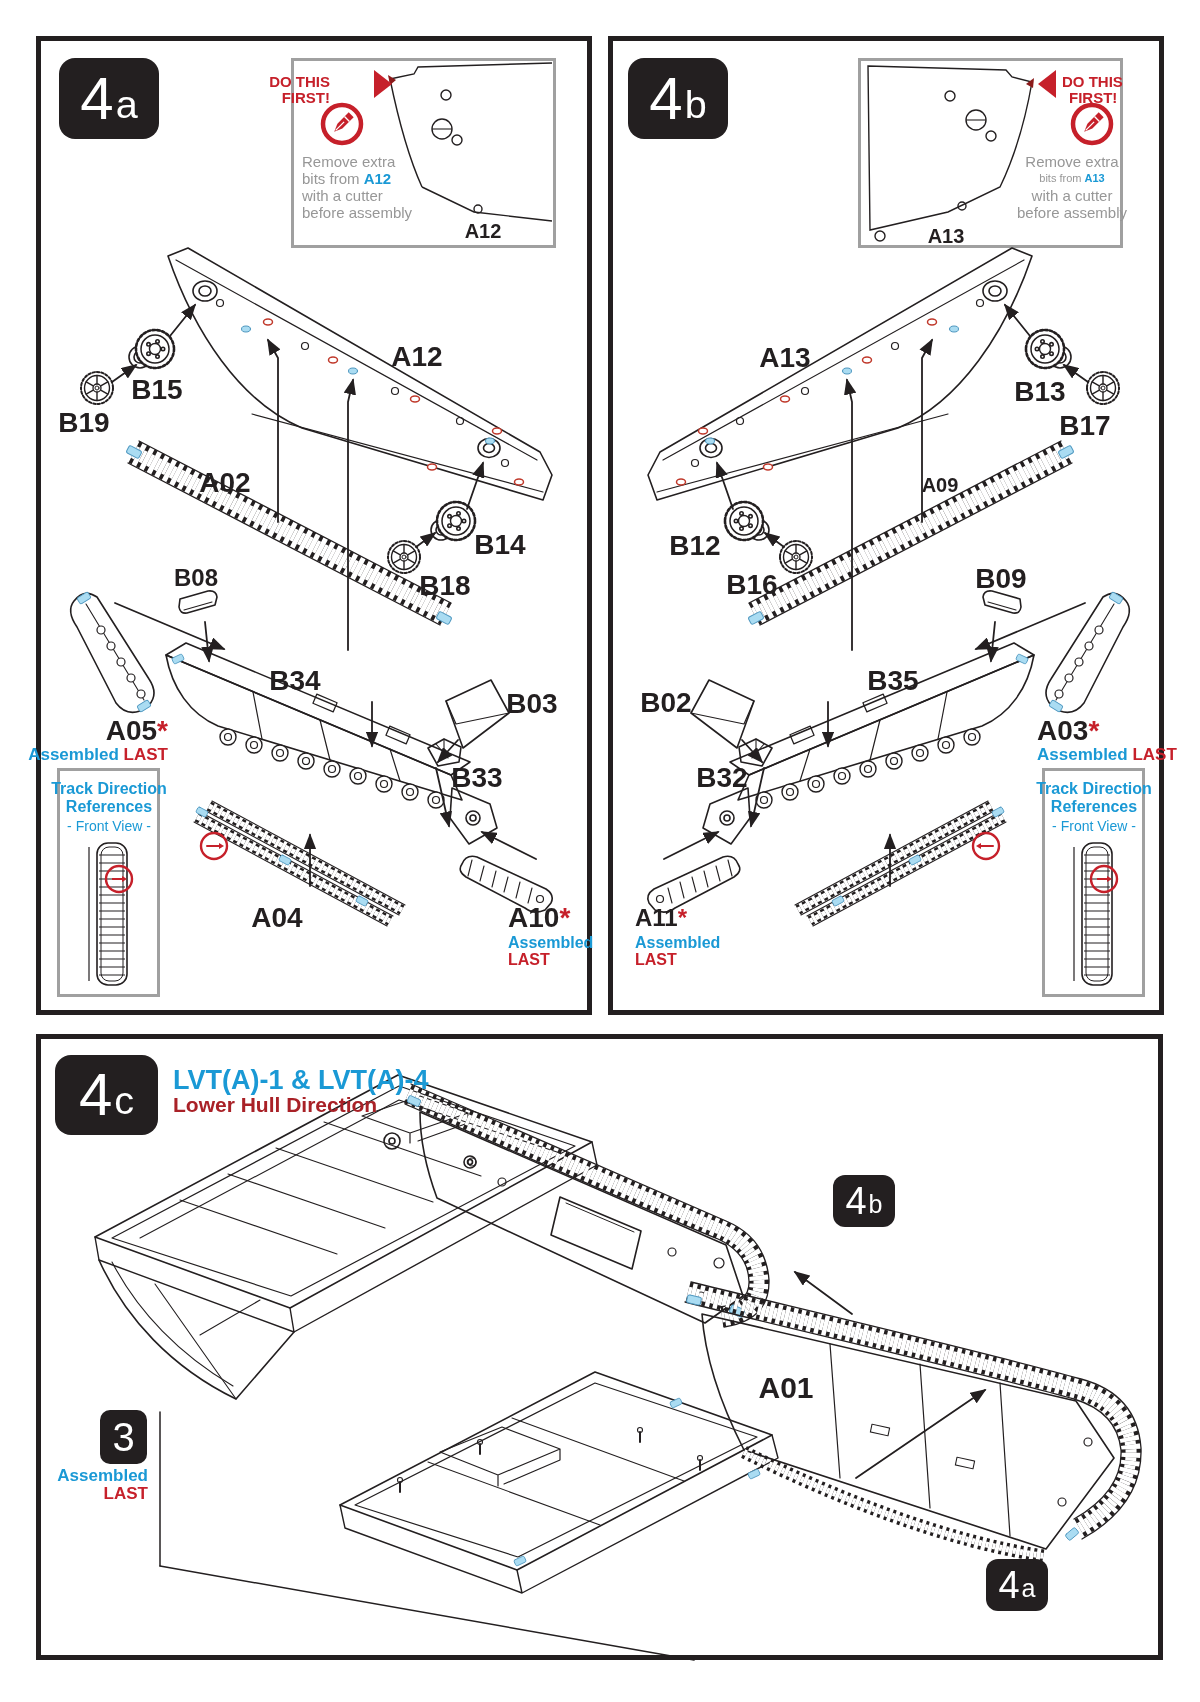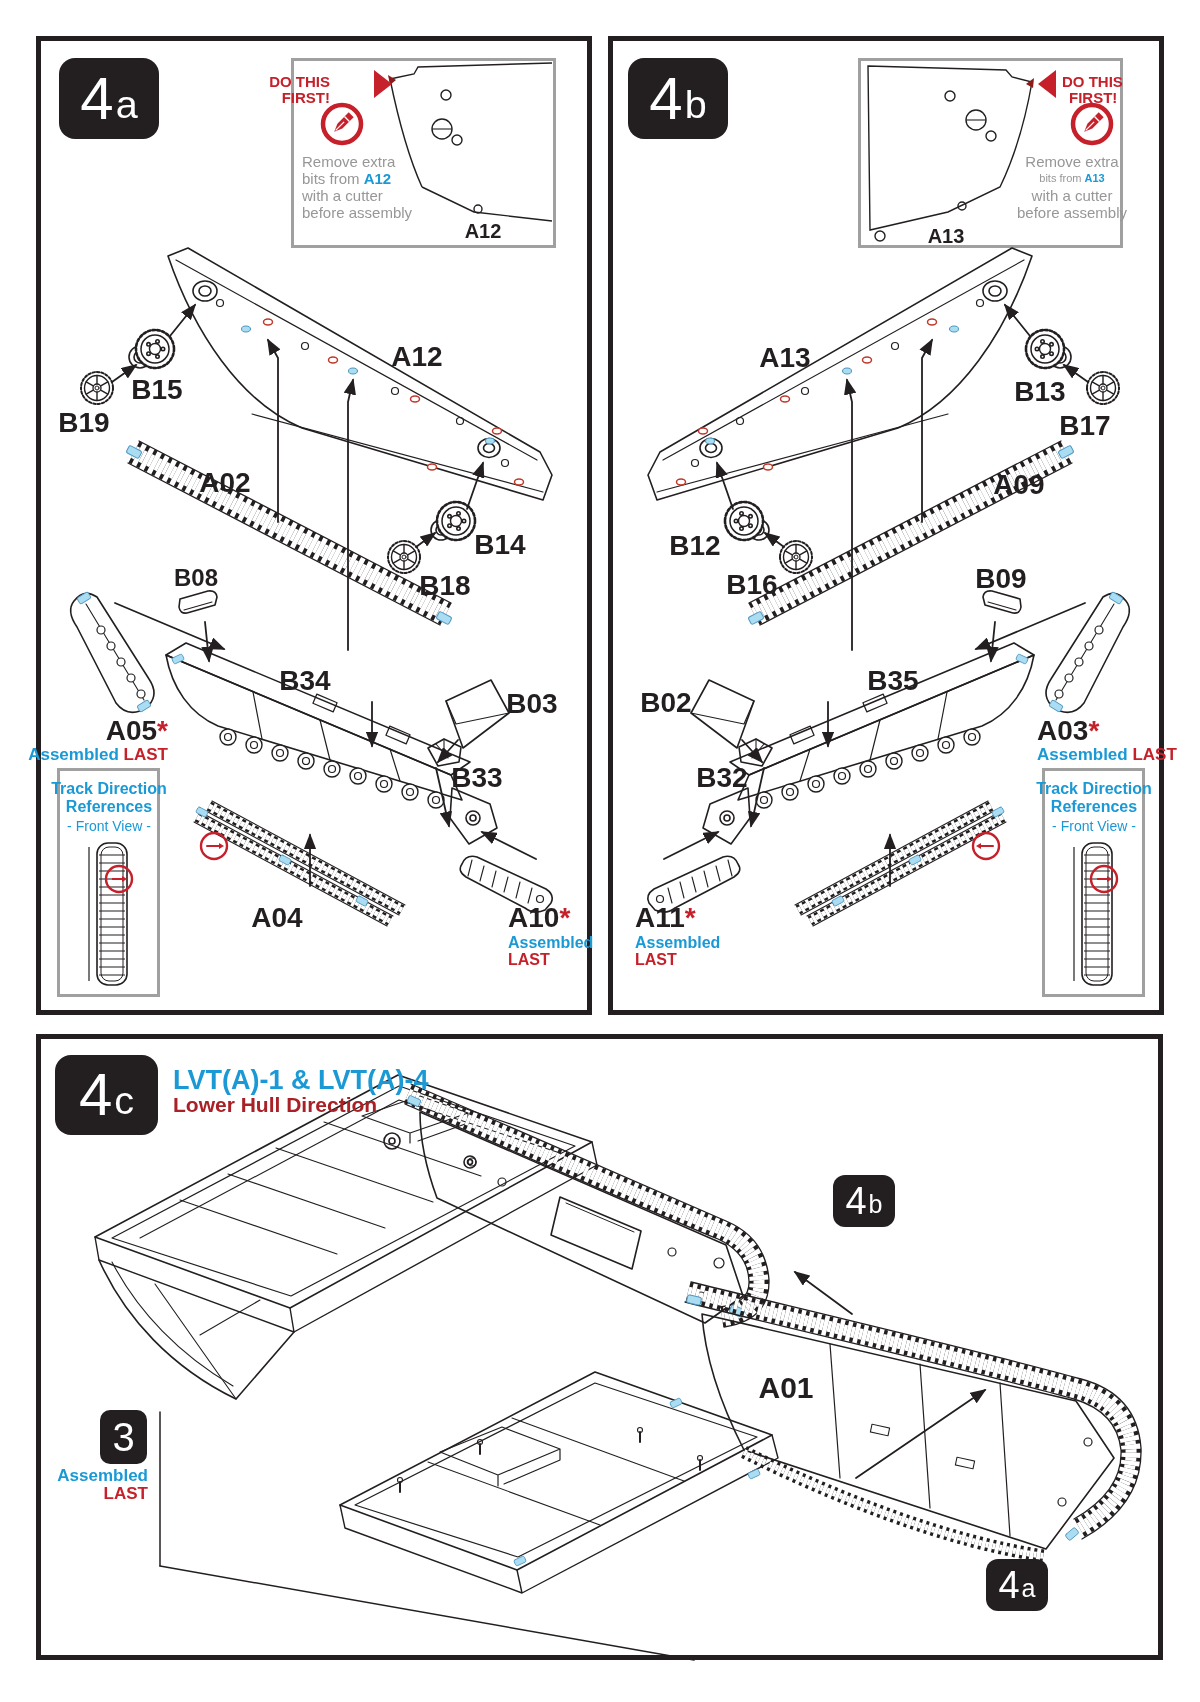--- a/index.html
+++ b/index.html
@@ -323,21 +323,21 @@
   </svg>
 
   <div class="layer" id="labels-layer">
       <div class="plabel a-c" style="left: 417px; top: 357px; font-size: 28px;"><span style="color: var(--ink);">A12</span></div>
       <div class="plabel a-c" style="left: 157px; top: 390px; font-size: 28px;"><span style="color: var(--ink);">B15</span></div>
       <div class="plabel a-c" style="left: 84px; top: 423px; font-size: 28px;"><span style="color: var(--ink);">B19</span></div>
       <div class="plabel a-c" style="left: 225px; top: 483px; font-size: 28px; text-align: center;"><span style="color: var(--ink);">A02</span></div>
       <div class="plabel a-c" style="left: 500px; top: 545px; font-size: 28px;"><span style="color: var(--ink);">B14</span></div>
       <div class="plabel a-c" style="left: 445px; top: 586px; font-size: 28px;"><span style="color: var(--ink);">B18</span></div>
       <div class="plabel a-c" style="left: 196px; top: 578px; font-size: 24px;"><span style="color: var(--ink);">B08</span></div>
-      <div class="plabel a-c" style="left: 305px; top: 681px; font-size: 28px;"><span style="color: var(--ink);">B34</span></div>
+      <div class="plabel a-c" style="left: 295px; top: 681px; font-size: 28px;"><span style="color: var(--ink);">B34</span></div>
       <div class="plabel a-c" style="left: 532px; top: 704px; font-size: 28px;"><span style="color: var(--ink);">B03</span></div>
       <div class="plabel a-c" style="left: 477px; top: 778px; font-size: 28px;"><span style="color: var(--ink);">B33</span></div>
       <div class="plabel a-r" style="left: 168px; top: 731px; font-size: 28px;"><span style="color: var(--ink);">A05</span><span style="color: var(--red);">*</span></div>
       <div class="plabel a-r" style="left: 168px; top: 754px; font-size: 17px;"><span style="color: var(--blue);">Assembled </span><span style="color: var(--red);">LAST</span></div>
       <div class="plabel a-c" style="left: 277px; top: 918px; font-size: 28px;"><span style="color: var(--ink);">A04</span></div>
       <div class="plabel a-l" style="left: 508px; top: 918px; font-size: 28px;"><span style="color: var(--ink);">A10</span><span style="color: var(--red);">*</span></div>
       <div class="plabel a-l" style="left: 508px; top: 943px; font-size: 16px;"><span style="color: var(--blue);">Assembled</span></div>
       <div class="plabel a-l" style="left: 508px; top: 960px; font-size: 16px;"><span style="color: var(--red);">LAST</span></div>
       <div class="plabel a-c" style="left: 483px; top: 231px; font-size: 20px;"><span style="color: var(--ink);">A12</span></div>
       <div class="plabel a-r" style="left: 330px; top: 81px; font-size: 15px;"><span style="color: var(--red);">DO THIS</span></div>
@@ -347,28 +347,28 @@
       <div class="plabel a-l" style="left: 302px; top: 195px; font-size: 15px; font-weight: normal;"><span style="color: var(--gray);">with a cutter</span></div>
       <div class="plabel a-l" style="left: 302px; top: 212px; font-size: 15px; font-weight: normal;"><span style="color: var(--gray);">before assembly</span></div>
       <div class="plabel a-c" style="left: 109px; top: 789px; font-size: 16px;"><span style="color: var(--blue);">Track Direction</span></div>
       <div class="plabel a-c" style="left: 109px; top: 807px; font-size: 16px;"><span style="color: var(--blue);">References</span></div>
       <div class="plabel a-c" style="left: 109px; top: 826px; font-size: 14px; font-weight: normal;"><span style="color: var(--blue);">- Front View -</span></div>
       <div class="plabel a-c" style="left: 785px; top: 358px; font-size: 28px;"><span style="color: var(--ink);">A13</span></div>
       <div class="plabel a-c" style="left: 1040px; top: 392px; font-size: 28px;"><span style="color: var(--ink);">B13</span></div>
       <div class="plabel a-c" style="left: 1085px; top: 426px; font-size: 28px;"><span style="color: var(--ink);">B17</span></div>
       <div class="plabel a-c" style="left: 695px; top: 546px; font-size: 28px;"><span style="color: var(--ink);">B12</span></div>
       <div class="plabel a-c" style="left: 752px; top: 585px; font-size: 28px;"><span style="color: var(--ink);">B16</span></div>
-      <div class="plabel a-c" style="left: 1019px; top: 485px; font-size: 28px;"><span style="color: var(--ink);">A09</span></div>
+      <div class="plabel a-c" style="left: 940px; top: 485px; font-size: 20px;"><span style="color: var(--ink);">A09</span></div>
       <div class="plabel a-c" style="left: 1001px; top: 579px; font-size: 28px;"><span style="color: var(--ink);">B09</span></div>
       <div class="plabel a-c" style="left: 666px; top: 703px; font-size: 28px;"><span style="color: var(--ink);">B02</span></div>
       <div class="plabel a-c" style="left: 893px; top: 681px; font-size: 28px;"><span style="color: var(--ink);">B35</span></div>
       <div class="plabel a-c" style="left: 722px; top: 778px; font-size: 28px;"><span style="color: var(--ink);">B32</span></div>
       <div class="plabel a-l" style="left: 1037px; top: 731px; font-size: 28px;"><span style="color: var(--ink);">A03</span><span style="color: var(--red);">*</span></div>
       <div class="plabel a-l" style="left: 1037px; top: 754px; font-size: 17px;"><span style="color: var(--blue);">Assembled </span><span style="color: var(--red);">LAST</span></div>
-      <div class="plabel a-l" style="left: 635px; top: 918px; font-size: 28px;"><span style="color: var(--ink);">A11</span><span style="color: var(--red);">*</span></div>
+      <div class="plabel a-l" style="left: 635px; top: 918px; font-size: 24px;"><span style="color: var(--ink);">A11</span><span style="color: var(--red);">*</span></div>
       <div class="plabel a-l" style="left: 635px; top: 943px; font-size: 16px;"><span style="color: var(--blue);">Assembled</span></div>
       <div class="plabel a-l" style="left: 635px; top: 960px; font-size: 16px;"><span style="color: var(--red);">LAST</span></div>
       <div class="plabel a-c" style="left: 946px; top: 236px; font-size: 20px;"><span style="color: var(--ink);">A13</span></div>
       <div class="plabel a-l" style="left: 1062px; top: 81px; font-size: 15px;"><span style="color: var(--red);">DO THIS</span></div>
       <div class="plabel a-l" style="left: 1069px; top: 97px; font-size: 15px;"><span style="color: var(--red);">FIRST!</span></div>
       <div class="plabel a-c" style="left: 1072px; top: 161px; font-size: 15px; font-weight: normal;"><span style="color: var(--gray);">Remove extra</span></div>
       <div class="plabel a-c" style="left: 1072px; top: 178px; font-size: 11px; font-weight: normal;"><span style="color: var(--gray);">bits from </span><span style="color: var(--blue); font-weight: bold;">A13</span></div>
       <div class="plabel a-c" style="left: 1072px; top: 195px; font-size: 15px; font-weight: normal;"><span style="color: var(--gray);">with a cutter</span></div>
       <div class="plabel a-c" style="left: 1072px; top: 212px; font-size: 15px; font-weight: normal;"><span style="color: var(--gray);">before assembly</span></div>
       <div class="plabel a-c" style="left: 1094px; top: 789px; font-size: 16px;"><span style="color: var(--blue);">Track Direction</span></div>

